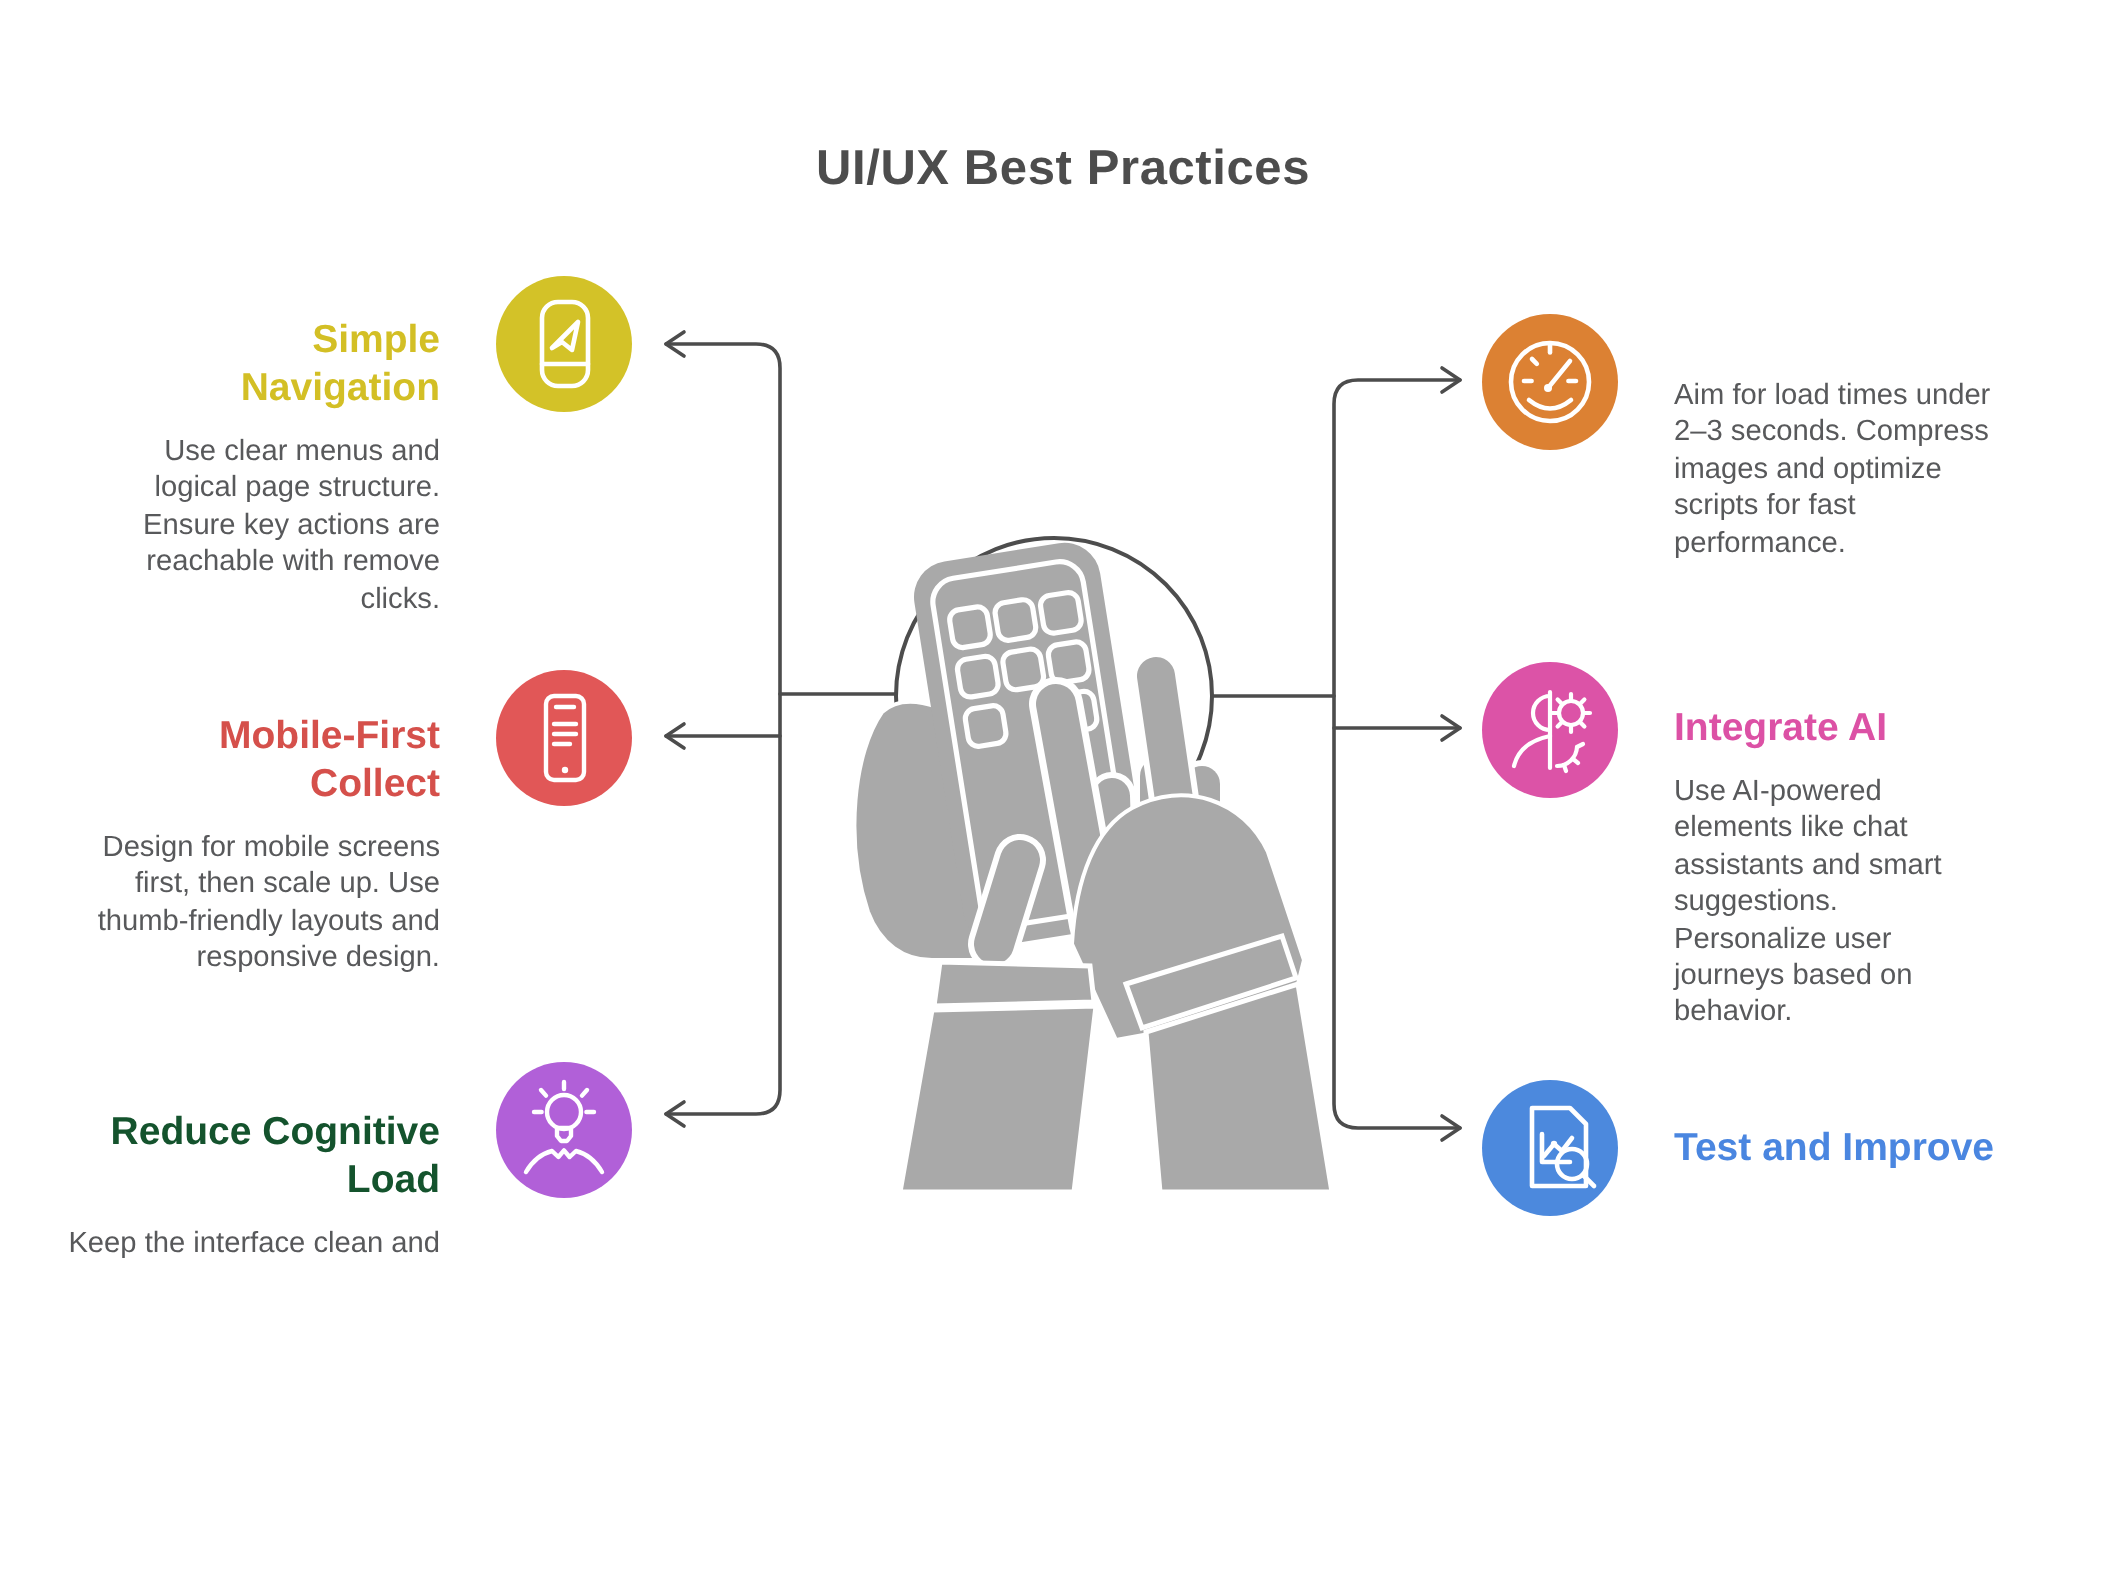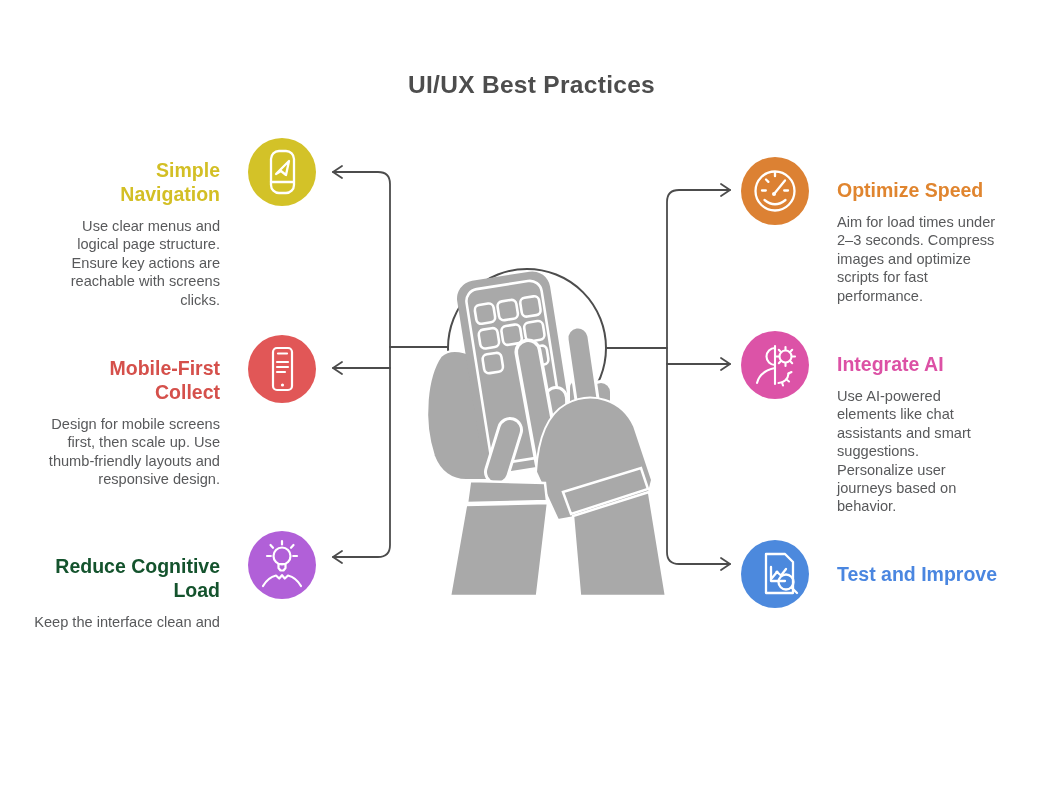--- a/index.html
+++ b/index.html
@@ -98,37 +98,36 @@
       <path d="M 466 505 L 548 503 L 537 596 L 450 596 Z" fill="#a9a9a9" stroke="#ffffff" stroke-width="2.5"></path>
 
       <path d="M 563 492 L 641 468 L 648 489 L 571 514 Z" fill="#a9a9a9" stroke="#ffffff" stroke-width="2.5"></path>
       <path d="M 573 516 L 649 492 L 666 596 L 580 596 Z" fill="#a9a9a9" stroke="#ffffff" stroke-width="2.5"></path>
     </g>
   </svg>
 
   <div class="item left" style="left:40px;top:158px;width:180px;">
     <div class="heading h-yellow">Simple
 Navigation</div>
-    <div class="body">Use clear menus and logical page structure. Ensure key actions are reachable with screens clicks.</div>
+    <div class="body">Use clear menus and logical page structure. Ensure key actions are reachable with remove clicks.</div>
   </div>
 
   <div class="item left" style="left:40px;top:356px;width:180px;">
     <div class="heading h-red">Mobile-First
 Collect</div>
     <div class="body">Design for mobile screens first, then scale up. Use thumb-friendly layouts and responsive design.</div>
   </div>
 
   <div class="item left" style="left:30px;top:554px;width:190px;">
     <div class="heading h-purple">Reduce Cognitive
 Load</div>
     <div class="body">Keep the interface clean and remove unnecessary elements. Use clear Test and simple language.</div>
   </div>
 
   <div class="item right" style="left:837px;top:178px;width:168px;">
-    <div class="heading h-orange">Optimize Speed</div>
     <div class="body">Aim for load times under 2–3 seconds. Compress images and optimize scripts for fast performance.</div>
   </div>
 
   <div class="item right" style="left:837px;top:352px;width:160px;">
     <div class="heading h-pink">Integrate AI</div>
     <div class="body">Use AI-powered elements like chat assistants and smart suggestions. Personalize user journeys based on behavior.</div>
   </div>
 
   <div class="item right" style="left:837px;top:562px;width:168px;">
     <div class="heading h-blue">Test and Improve</div>

